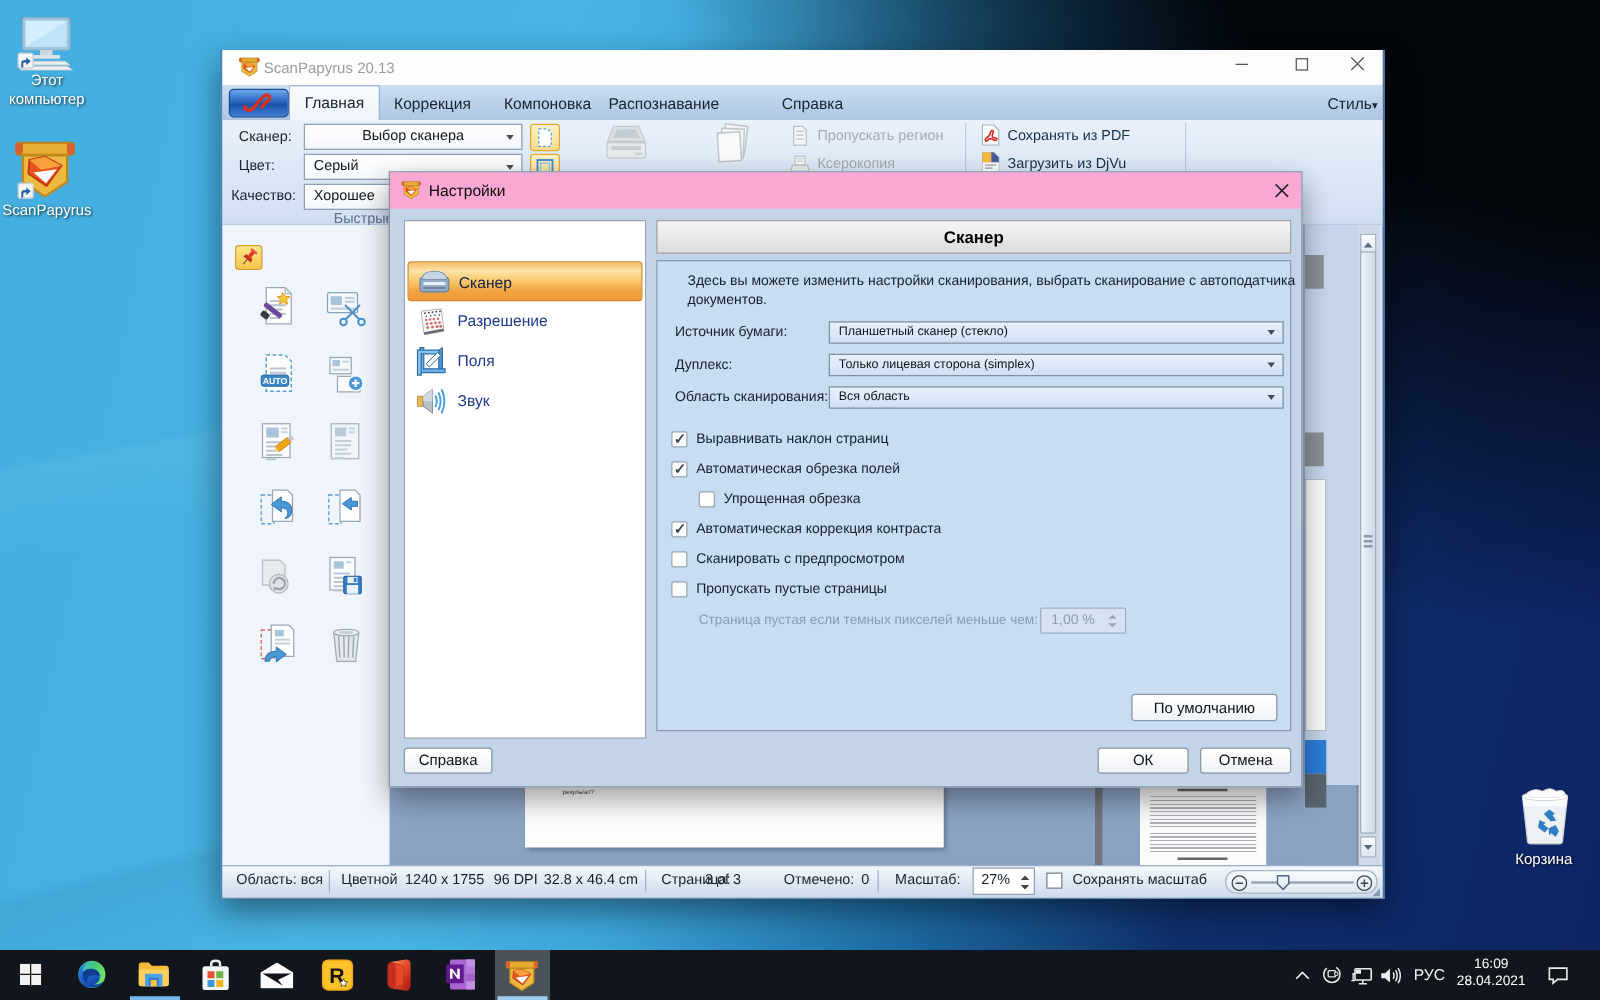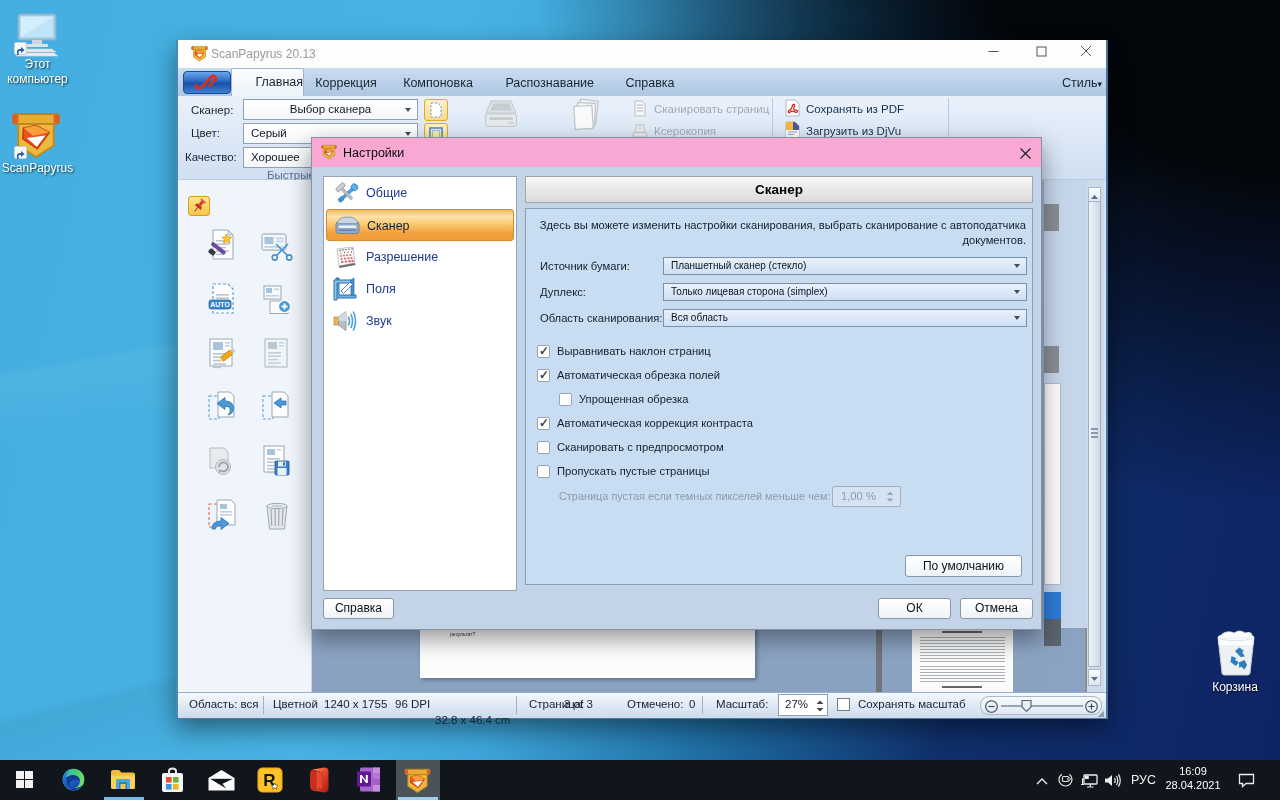--- a/index.html
+++ b/index.html
@@ -20,21 +20,21 @@
          box-shadow:0 10px 24px rgba(0,0,0,.45); background:#d6e4f4; }
   #titlebar { position:absolute; left:0; top:0; width:928px; height:28px; background:#fdfdfe; }
   #titlebar .t { position:absolute; left:33px; top:7px; font-size:12px; color:#9b9b9b; }
   .capbtn { position:absolute; top:0; width:30px; height:26px; color:#555; font-size:13px;
             text-align:center; line-height:26px; }
   #tabrow { position:absolute; left:0; top:28px; width:928px; height:28px;
             background:linear-gradient(#cbddf1, #aec6e2); }
   .tab { position:absolute; top:3px; height:25px; font-size:12.5px; color:#18242f;
          line-height:25px; text-align:center; }
   .tabsel { background:linear-gradient(#fafcfe,#eef4fb); border:1px solid #9db6d4; border-bottom:none;
-            border-radius:2px 2px 0 0;text-align:right; }
+            border-radius:2px 2px 0 0; }
   #toolbar { position:absolute; left:0; top:56px; width:928px; height:84px;
              background:linear-gradient(#e9f1fb, #d0dff2); border-bottom:1px solid #b9cce2; }
   .tlabel { position:absolute; font-size:11.5px; color:#1a2430; }
   .combo { position:absolute; background:linear-gradient(#ffffff,#f4f7fa); border:1px solid #8fa0b2;
            font-size:11.5px; color:#10161c; }
   .combo .arr, .dcombo .arr { position:absolute; right:6px; top:50%; margin-top:-2px; width:0; height:0;
                 border-left:3.5px solid transparent; border-right:3.5px solid transparent;
                 border-top:4px solid #444c55; }
   .grouplbl { position:absolute; font-size:11px; color:#7288a6; }
   #sidebar { position:absolute; left:0; top:140px; width:134px; height:512px; background:#f0f5fb;
@@ -143,21 +143,21 @@
         </svg></div>
   </div>
   <div id="tabrow">
     <div class="abs" style="left:5px; top:3px; width:48px; height:23px; border-radius:4px;
          background:linear-gradient(#6aa6ec 0%, #2a66c0 45%, #1b50a8 55%, #3f80d4 100%); border:1px solid #1a4a90;"><svg width="46" height="21" viewBox="0 0 46 21">
           <path d="M13 15.5 Q16 17.5 19.5 13.5 Q23.5 8.5 26.5 5.5 Q29 3 31 4.6 Q32.8 6.2 30 9 L25.5 13.5 M13 15.5 Q11.5 14.8 12.2 13.2" stroke="#d8301e" stroke-width="2.8" fill="none" stroke-linecap="round"></path>
         </svg></div>
     <div class="tab tabsel" style="left:53px; width:73px; top:0px; height:28px; line-height:27px;">Главная</div>
     <div class="tab" style="left:130px; width:76px;">Коррекция</div>
     <div class="tab" style="left:214px; width:92px;">Компоновка</div>
-    <div class="tab" style="left:318px; width:98px;text-align:right;">Распознавание</div>
+    <div class="tab" style="left:304px; width:98px;">Распознавание</div>
     <div class="tab" style="left:440px; width:64px;">Справка</div>
     <div class="tab" style="left:884px; width:48px; text-align:left;">Стиль<span style="font-size:9px;">▾</span></div>
   </div>
   <div id="toolbar">
     <div class="tlabel" style="left:13px; top:8px;">Сканер:</div>
     <div class="combo" style="left:65px; top:3px; width:175px; height:21px; text-align:center; line-height:19px;">Выбор сканера<span class="arr"></span></div>
     <div class="tlabel" style="left:13px; top:31px;">Цвет:</div>
     <div class="combo" style="left:65px; top:27px; width:175px; height:21px; line-height:19px; padding-left:7px; text-align:left;">Серый<span class="arr"></span></div>
     <div class="tlabel" style="left:7px; top:55px;">Качество:</div>
     <div class="combo" style="left:65px; top:51px; width:175px; height:21px; line-height:19px; padding-left:7px; text-align:left;">Хорошее<span class="arr"></span></div>
@@ -180,21 +180,21 @@
         </svg></div>
     <div class="abs" style="left:390px; top:2px;"><svg width="36" height="38" viewBox="0 0 36 38">
 <rect x="11" y="2" width="18" height="23" fill="#f0f2f4" stroke="#bfc5c9" stroke-width="1.2" transform="rotate(7 20 13)"></rect>
 <rect x="9" y="5" width="18" height="23" fill="#f4f6f8" stroke="#bfc5c9" stroke-width="1.2" transform="rotate(2.5 18 16)"></rect>
 <rect x="6.5" y="8" width="18" height="23" fill="#f9fafb" stroke="#bfc5c9" stroke-width="1.2" transform="rotate(-3.5 15 19)"></rect>
         </svg></div>
     <div class="abs" style="left:454px; top:4px;"><svg width="16" height="17" viewBox="0 0 16 17">
           <path d="M3 1 L10 1 L13 4 L13 16 L3 16 z" fill="#f4f6f7" stroke="#b8bec4" stroke-width="1"></path>
           <path d="M5 5 L11 5 M5 8 L11 8 M5 11 L11 11" stroke="#b8bec4" stroke-width="1"></path>
         </svg></div>
-    <div class="tlabel" style="left:476px; top:7px; color:#a2abb4;">Сканировать страниц</div>
+    <div class="tlabel" style="left:476px; top:7px; color:#a2abb4;">Пропускать регион</div>
     <div class="abs" style="left:454px; top:26px;"><svg width="17" height="17" viewBox="0 0 17 17">
           <path d="M2 10 L14 10 L15.5 15 L0.5 15 z" fill="#e8eaec" stroke="#b8bec4" stroke-width="0.9"></path>
           <rect x="4" y="3" width="8" height="7" fill="#f4f6f7" stroke="#b8bec4" stroke-width="0.9"></rect>
           <path d="M5.5 5 L10.5 5 M5.5 7 L10.5 7" stroke="#c4cacf" stroke-width="0.8"></path>
         </svg></div>
     <div class="tlabel" style="left:476px; top:29px; color:#a2abb4;">Ксерокопия</div>
     <div class="abs" style="left:594px; top:2px; width:1px; height:60px; background:#b8cbe0;"></div>
     <div class="abs" style="left:606px; top:3px;"><svg width="17" height="18" viewBox="0 0 17 18">
           <path d="M2 1 L11 1 L15 5 L15 17 L2 17 z" fill="#fff" stroke="#a8b0b8" stroke-width="0.9"></path>
 <path d="M4.5 13.5 Q3.5 12 6 10.8 Q7.6 10 8.2 7.6 Q8.8 5 10 5.4 Q11.2 5.8 10 8.6 Q9 11 11.6 11.2 Q14 11.4 13.4 12.8 Q12.8 14 10.4 12.6 Q8.6 11.6 6.8 12.4 Q5.2 14.6 4.5 13.5 z" fill="none" stroke="#d02818" stroke-width="1.3"></path>
@@ -370,21 +370,21 @@
     <div class="abs" style="left:1px; top:489px; width:13px; height:17px; background:linear-gradient(#fafcfd,#dce6ef); border:1px solid #a8b8c8; text-align:center;"><svg width="9" height="9" viewBox="0 0 9 9" style="margin-top:4px;">
           <path d="M1 2 L4.5 6 L8 2 z" fill="#5a6a7a"></path>
         </svg></div>
   </div>
   <div id="statusbar">
     <div class="abs txt" style="left:11px; top:5px;">Область: вся</div>
     <div class="sbsep" style="left:85px;"></div>
     <div class="abs txt" style="left:95px; top:5px;">Цветной</div>
     <div class="abs txt" style="left:146px; top:5px;">1240 x 1755</div>
     <div class="abs txt" style="left:217px; top:5px;">96 DPI</div>
-    <div class="abs txt" style="left:257px; top:5px;margin-top:16px;">32.8 x 46.4 cm</div>
+    <div class="abs txt" style="left:257px; top:5px;">32.8 x 46.4 cm</div>
     <div class="sbsep" style="left:338px;"></div>
     <div class="abs txt" style="left:351px; top:5px;">Страница:</div>
     <div class="abs txt" style="left:386px; top:5px;text-align:right;">3 of 3</div>
     <div class="abs txt" style="left:449px; top:5px;">Отмечено:</div>
     <div class="abs txt" style="left:511px; top:5px;">0</div>
     <div class="sbsep" style="left:524px;"></div>
     <div class="abs txt" style="left:538px; top:5px;">Масштаб:</div>
     <div class="abs" style="left:600px; top:1px; width:50px; height:22px; background:#fff; border:1px solid #8fa0b2;">
       <div class="abs txt" style="left:6px; top:3px;">27%</div>
       <svg class="abs" style="left:36px; top:2px;" width="10" height="18" viewBox="0 0 10 18">
@@ -421,34 +421,20 @@
 <path d="M6 8.6 L12 7.4 L18.4 10.8 L12.6 18.6 L5.6 13.8 z" fill="#e8541e" stroke="#c03c10" stroke-width="0.7"></path>
 <path d="M6 8.6 L12 7.4 L18.4 10.8 L10.6 12.4 z" fill="#f8a03c"></path>
 <path d="M7.6 13.4 L16.6 12.2 L12.4 17.6 z" fill="#ffffff"></path>
 </svg></div>
     <div class="t">Настройки</div>
     <div class="abs" style="left:707px; top:8px;"><svg width="13" height="13" viewBox="0 0 13 13">
           <path d="M1.5 1.5 L11.5 11.5 M11.5 1.5 L1.5 11.5" stroke="#222" stroke-width="1.2"></path>
         </svg></div>
   </div>
   <div id="dnav">
-    <div class="navitem" style="top:0px;">
-        <span class="ic"><svg width="28" height="26" viewBox="0 0 28 26">
-<g transform="rotate(48 14 13)">
-              <rect x="12.2" y="5" width="3.6" height="14" rx="1" fill="#4da0dc"></rect>
-<path d="M10.8 1 Q14 -1.5 17.2 1 L17.2 4.6 L15.4 6 L12.6 6 L10.8 4.6 z" fill="#5fb0e8" stroke="#2f7cb8" stroke-width="0.8"></path>
-<rect x="11.6" y="18" width="4.8" height="6" rx="1.6" fill="#3f90cc"></rect>
-            </g>
-<g transform="rotate(-44 14 13)">
-              <rect x="12.6" y="6" width="2.8" height="14" rx="1" fill="#b8bec4" stroke="#888e94" stroke-width="0.5"></rect>
-<path d="M9.5 1.5 L18.5 1.5 Q20 3.6 18.5 5.8 L9.5 5.8 Q8 3.6 9.5 1.5 z" fill="#c8ced4" stroke="#8a9096" stroke-width="0.7"></path>
-            </g>
-</svg></span>
-        <span class="lbl">Общие</span>
-      </div>
     <div class="navitem navsel" style="top:32px;">
         <span class="ic"><svg width="27" height="23" viewBox="0 0 27 23">
 <path d="M2 10 Q2 8 4.5 8 L22.5 8 Q25 8 25 10 L25 17 Q25 19.5 22 19.5 L5 19.5 Q2 19.5 2 17 z" fill="#93abc6" stroke="#64809e" stroke-width="0.9"></path>
 <path d="M3.6 8 Q5.2 3 13.5 3 Q21.8 3 23.4 8 L23.4 9.6 L3.6 9.6 z" fill="#c5d5e6" stroke="#7d94ab" stroke-width="0.9"></path>
 <rect x="4.5" y="11.5" width="18" height="2.4" rx="1.2" fill="#e9f0f7"></rect>
 <rect x="4.5" y="15.5" width="18" height="1.6" rx="0.8" fill="#6d86a0"></rect>
           </svg></span>
         <span class="lbl" style="color:#102040;">Сканер</span>
       </div>
     <div class="navitem" style="top:96px;">
@@ -497,21 +483,21 @@
 <rect x="1" y="8" width="4.5" height="8" fill="#e8b84a" stroke="#b8883a" stroke-width="0.7"></rect>
 <path d="M5.5 8 L13 2.5 L13 21.5 L5.5 16 z" fill="#b9bfc6" stroke="#868c94" stroke-width="0.8"></path>
 <path d="M5.5 8 L13 2.5 L13 12 L5.5 12 z" fill="#d3d8de"></path>
 <path d="M15.5 8 Q17.5 12 15.5 16 M18 5.5 Q21 12 18 18.5 M20.5 3 Q24.5 12 20.5 21" stroke="#4da0dc" stroke-width="1.6" fill="none" stroke-linecap="round"></path>
 </svg></span>
         <span class="lbl">Звук</span>
       </div>
   </div>
   <div id="dhead">Сканер</div>
   <div id="dbody">
-    <div class="abs" style="left:8px; top:9px; width:492px; line-height:14.5px;text-align:right;">Здесь вы можете изменить настройки сканирования, выбрать сканирование с автоподатчика документов.</div>
+    <div class="abs" style="left:24px; top:9px; width:492px; line-height:14.5px;">Здесь вы можете изменить настройки сканирования, выбрать сканирование с автоподатчика документов.</div>
     <div class="drow-lbl abs" style="left:14px; top:51px;">Источник бумаги:</div>
     <div class="dcombo" style="top:48px;">Планшетный сканер (стекло)<span class="arr"></span></div>
     <div class="drow-lbl abs" style="left:14px; top:77px;">Дуплекс:</div>
     <div class="dcombo" style="top:74px;">Только лицевая сторона (simplex)<span class="arr"></span></div>
     <div class="drow-lbl abs" style="left:14px; top:103px;">Область сканирования:</div>
     <div class="dcombo" style="top:100px;">Вся область<span class="arr"></span></div>
     <div class="cb checked" style="left:11px; top:136px;"></div>
       <div class="cblbl" style="left:31px; top:136px;">Выравнивать наклон страниц</div>
     <div class="cb checked" style="left:11px; top:160px;"></div>
       <div class="cblbl" style="left:31px; top:160px;">Автоматическая обрезка полей</div>

